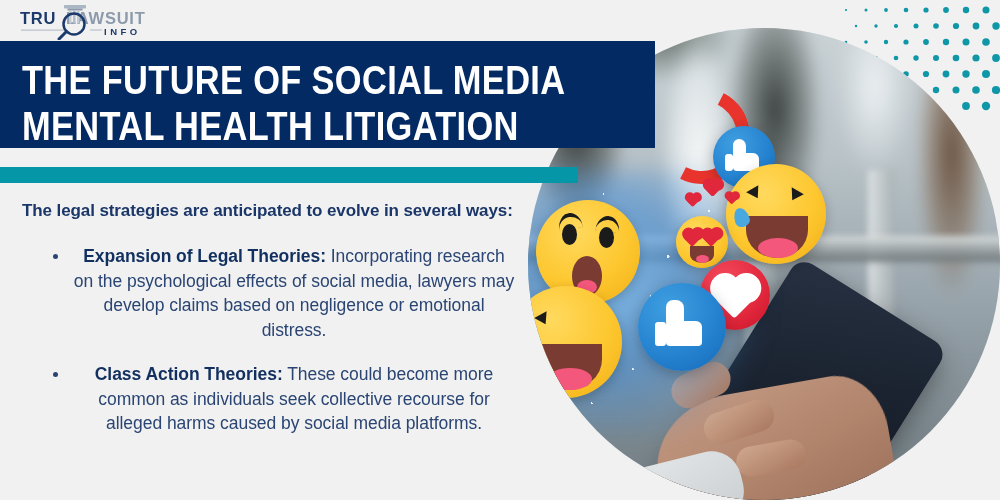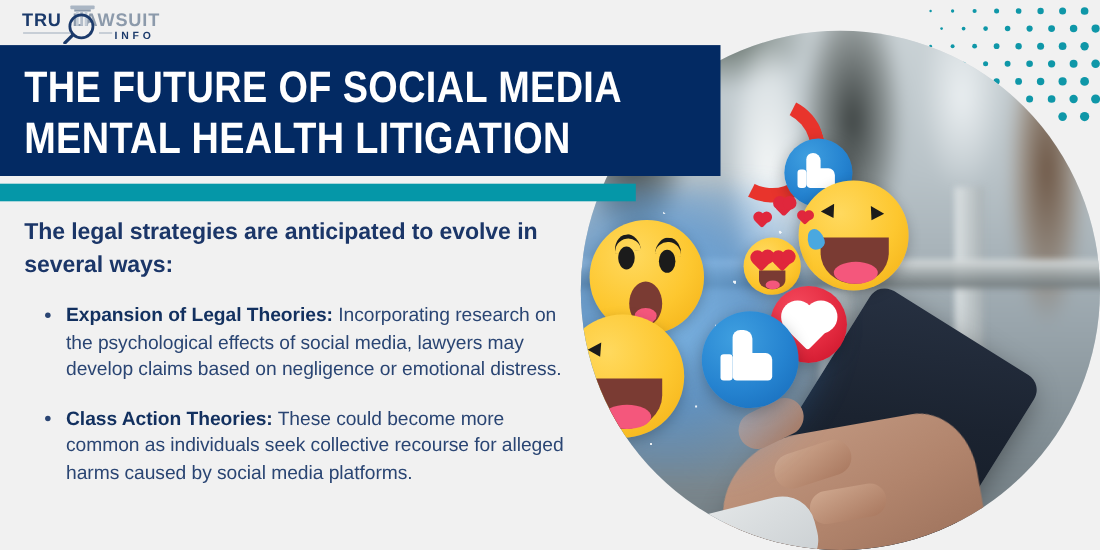--- a/index.html
+++ b/index.html
@@ -298,21 +298,21 @@
     border-left-color: transparent;
     transform: rotate(-18deg);
   }
 
   
   .title-band {
     position: absolute;
     left: 0;
     top: 41px;
     width: 655px;
-    height: 119px;
+    height: 107px;
     background: #032a63;
     z-index: 4;
   }
   .title-text {
     position: absolute;
     left: 22px;
     top: 16px;
     width: 612px;
     color: #ffffff;
     font-family: "Liberation Sans Narrow", "Liberation Sans", sans-serif;
@@ -350,30 +350,31 @@
   
   .content {
     position: absolute;
     left: 22px;
     top: 196px;
     width: 510px;
     z-index: 5;
   }
   .lede {
     color: #1b3668;
-    font-size: 21px;
+    font-size: 17px;
     font-weight: 700;
     line-height: 30px;
     letter-spacing: -.1px;
     margin: 0 0 18px 0;
   }
   ul.bullets {
     list-style: none;
-    margin: 4px;
+    margin: 16px;
     padding: 0;
+    text-align: center;
   }
   ul.bullets > li {
     position: relative;
     padding-left: 34px;
     margin-bottom: 20px;
     color: #2a4573;
     font-size: 17.5px;
     line-height: 24.5px;
     letter-spacing: -.05px;
   }

